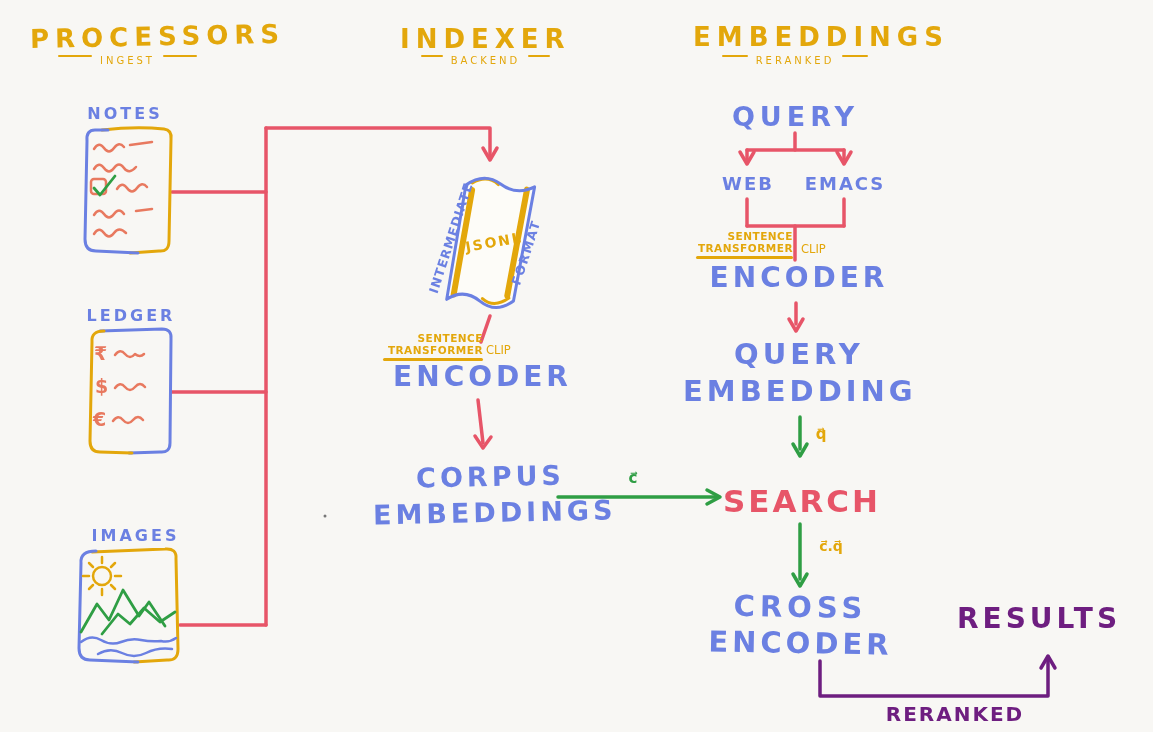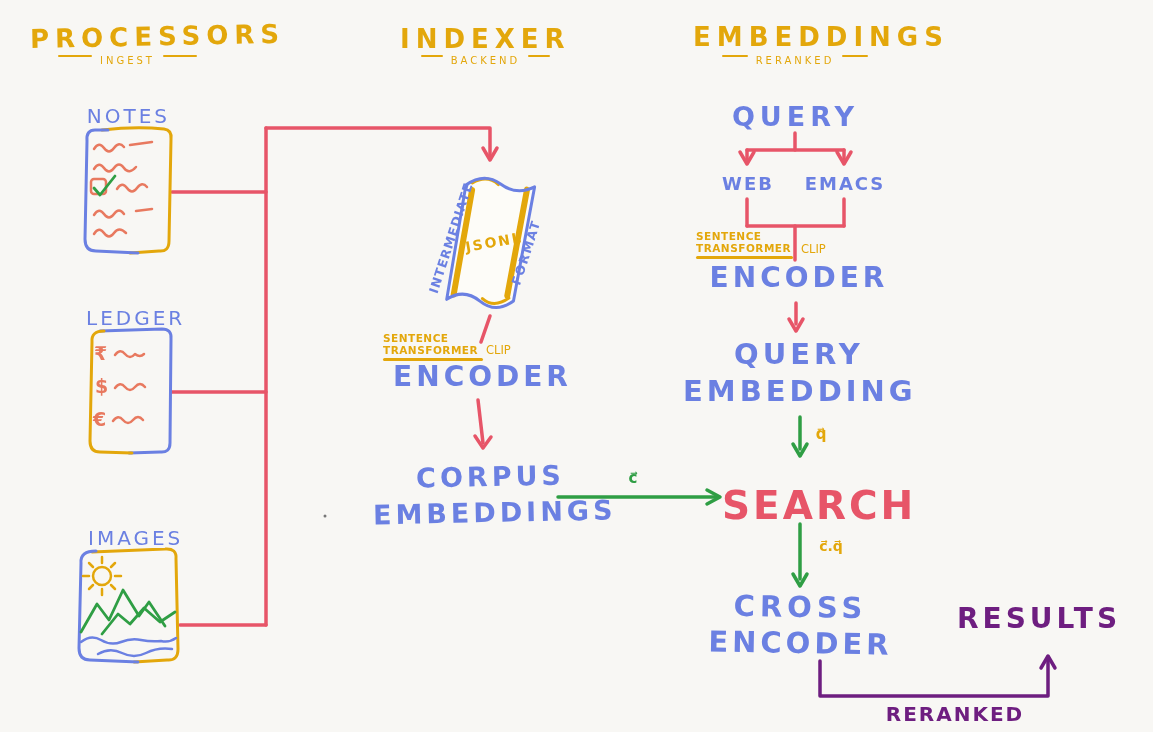--- a/index.html
+++ b/index.html
@@ -7,23 +7,23 @@
     --salmon:#e8795f; --green:#2f9e44; --purple:#6e1e80;
   }
   *{margin:0;padding:0;box-sizing:border-box}
   body{font-family:"DejaVu Sans","Liberation Sans",sans-serif;background:#e9e8e5}
   #canvas{position:relative;width:1153px;height:732px;background:var(--bg);overflow:hidden}
   .abs{position:absolute;white-space:nowrap}
   .hdr{font-size:26px;font-weight:bold;letter-spacing:6px;color:var(--yellow);text-align:center}
   .sub{display:flex;align-items:flex-start;justify-content:center;gap:8px;color:var(--yellow);
        font-size:10px;font-weight:normal;letter-spacing:3px}
   .sub .line{height:0;border-top:2.5px solid var(--yellow);width:34px;border-radius:2px}
-  .cardlabel{font-size:20px;font-weight:normal;letter-spacing:3px;color:var(--blue);text-align:right}
+  .cardlabel{font-size:16px;font-weight:bold;letter-spacing:3px;color:var(--blue);text-align:center}
   .big{font-weight:bold;letter-spacing:4px;color:var(--blue);text-align:center}
-  .ann{font-size:10.5px;font-weight:bold;color:var(--yellow);text-align:left;line-height:12px;letter-spacing:.5px}
+  .ann{font-size:10.5px;font-weight:bold;color:var(--yellow);text-align:right;line-height:12px;letter-spacing:.5px}
   .annline{height:2.5px;background:var(--yellow);border-radius:2px;margin-top:2px}
   .clip{font-size:11.5px;font-weight:normal;color:var(--yellow)}
   .vec{font-size:15px;font-weight:bold;text-align:center}
   .yellow{color:var(--yellow)}.green{color:var(--green)}
   .r-1{transform:rotate(-1.2deg)} .r1{transform:rotate(1deg)}
   svg{display:block;overflow:visible}
   svg path,svg rect,svg circle{fill:none;stroke-linecap:round;stroke-linejoin:round}
   .sR{stroke:var(--red);stroke-width:3.5}
   .sG{stroke:var(--green);stroke-width:3.5}
   .sP{stroke:var(--purple);stroke-width:3.5}
@@ -171,21 +171,21 @@
     <div class="ann">TRANSFORMER</div>
     <div class="annline"></div>
   </div>
   <span class="abs clip" style="left:486px;top:343px">CLIP</span>
   <div class="abs big" style="left:385px;top:360px;width:195px;font-size:28px">ENCODER</div>
 
   <div class="abs big r-1" style="left:393px;top:461px;width:195px;font-size:27px">CORPUS</div>
   <div class="abs big r-1" style="left:373px;top:497px;width:235px;font-size:27px">EMBEDDINGS</div>
   <div class="abs vec green" style="left:618px;top:469px;width:30px">c⃗</div>
 
-  <div class="abs" style="left:722px;top:483px;width:160px;font-size:39px;font-weight:bold;letter-spacing:3px;text-align:center;color:var(--red)">SEARCH</div>
+  <div class="abs" style="left:722px;top:483px;width:160px;font-size:31px;font-weight:bold;letter-spacing:3px;text-align:center;color:var(--red)">SEARCH</div>
 
   <div class="abs big" style="left:718px;top:101px;width:155px;font-size:27px;letter-spacing:5px">QUERY</div>
   <div class="abs big" style="left:712px;top:173px;width:72px;font-size:18px;letter-spacing:2px">WEB</div>
   <div class="abs big" style="left:799px;top:173px;width:92px;font-size:18px;letter-spacing:2px">EMACS</div>
 
   <div class="abs" style="left:696px;top:230px;width:97px">
     <div class="ann">SENTENCE</div>
     <div class="ann">TRANSFORMER</div>
     <div class="annline"></div>
   </div>

